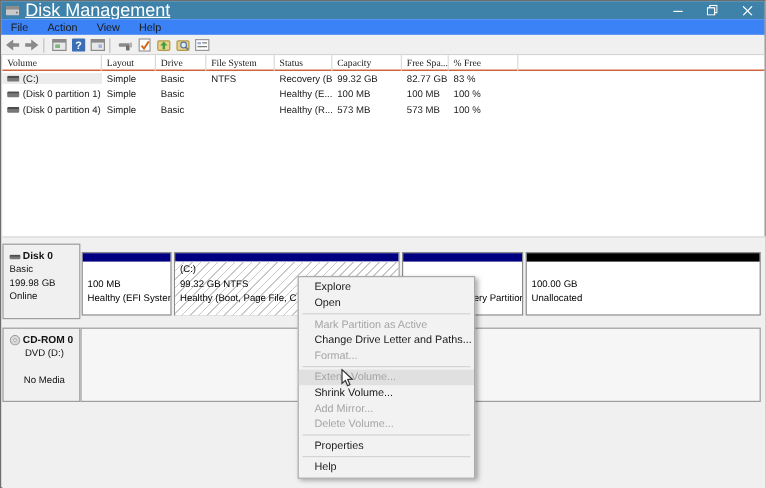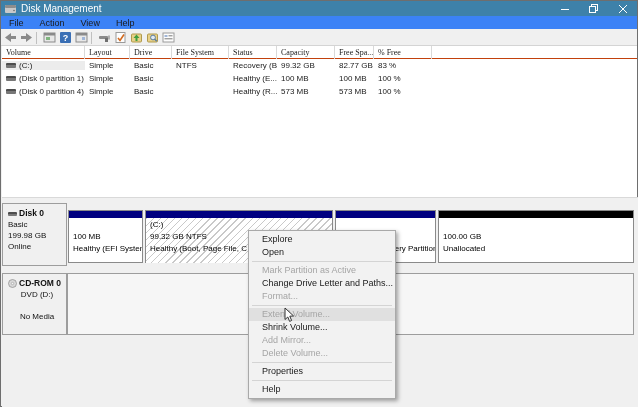--- a/index.html
+++ b/index.html
@@ -6,21 +6,21 @@
   html,body { width:638px; height:407px; overflow:hidden; }
   body { font-family:"Liberation Sans", sans-serif; background:#d4d4d4; }
 
   .window { position:absolute; left:0; top:0; width:638px; height:407px;
             background:#f0f0f0; border:1px solid #6e6e6e; }
 
   
   .titlebar { position:absolute; left:0; top:0; width:636px; height:15px;
               background:#3e81a9; display:flex; align-items:center; }
   .titlebar .appicon { width:11px; height:8px; margin:0 5px 0 4px; }
-  .title-text { color:#ffffff; font-size:10px; line-height:15px; }
+  .title-text { color:#ffffff; font-size:15px; line-height:15px;text-decoration:underline; }
   .caption-btns { position:absolute; right:0; top:0; height:15px; display:flex; }
   .cap-btn { width:29px; height:15px; display:flex; align-items:center; justify-content:center; }
 
   
   .menubar { position:absolute; left:0; top:15px; width:636px; height:14px;
              background:#3b82f6; display:flex; align-items:center; border-bottom:1px solid #f0f0f0;}
   .menu-item { font-size:9px; color:#1a1a1a; padding:0 8px; line-height:14px; }
 
   
   .toolbar { position:absolute; left:0; top:29px; width:636px; height:16px;

